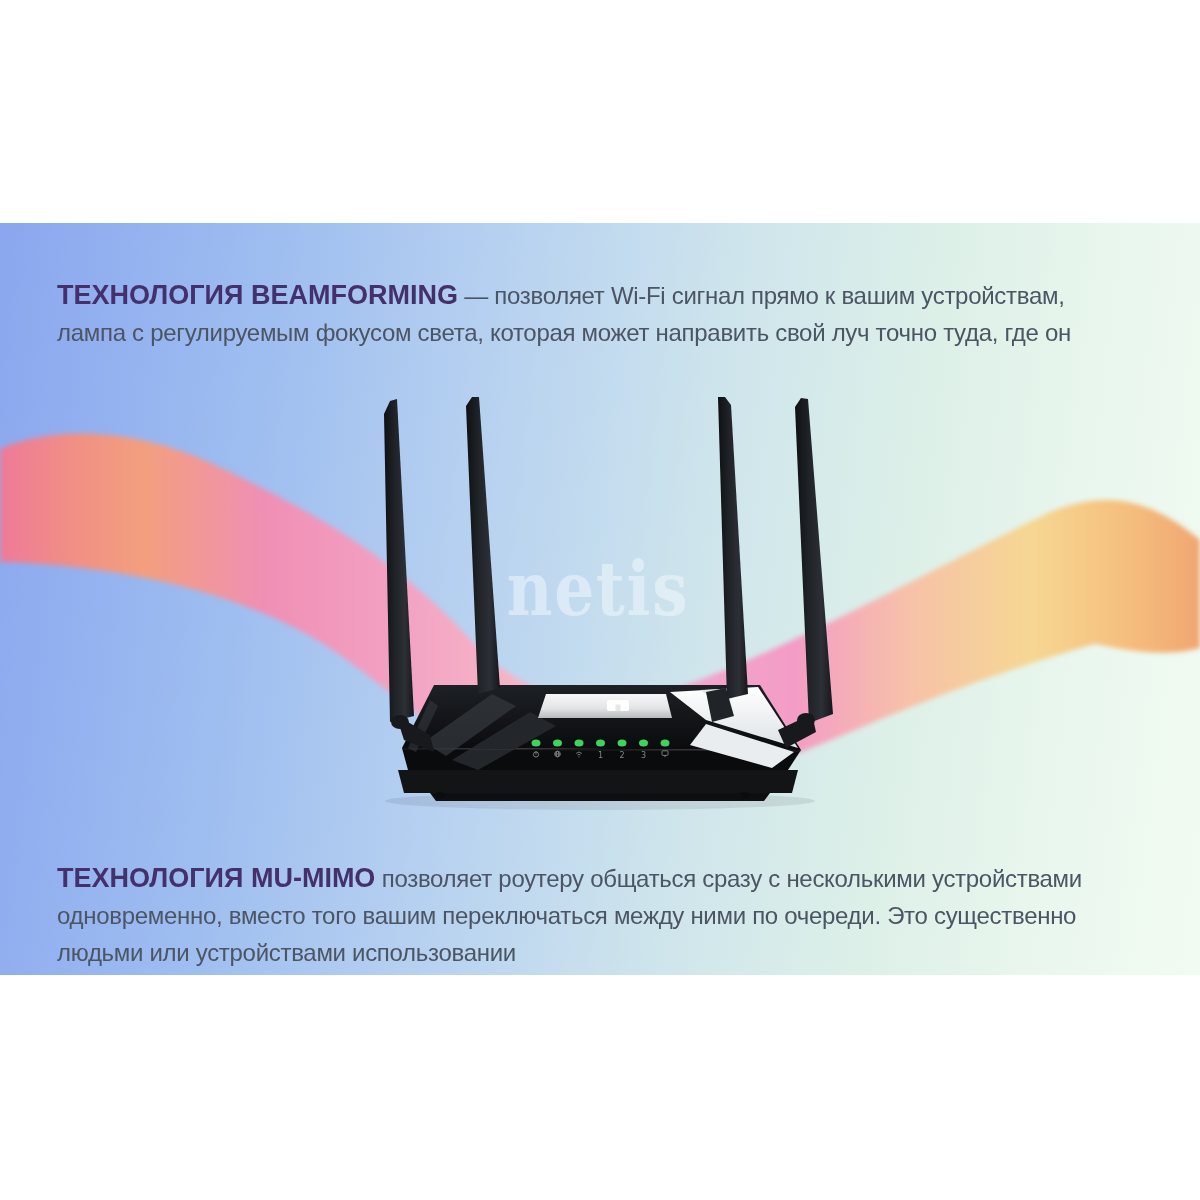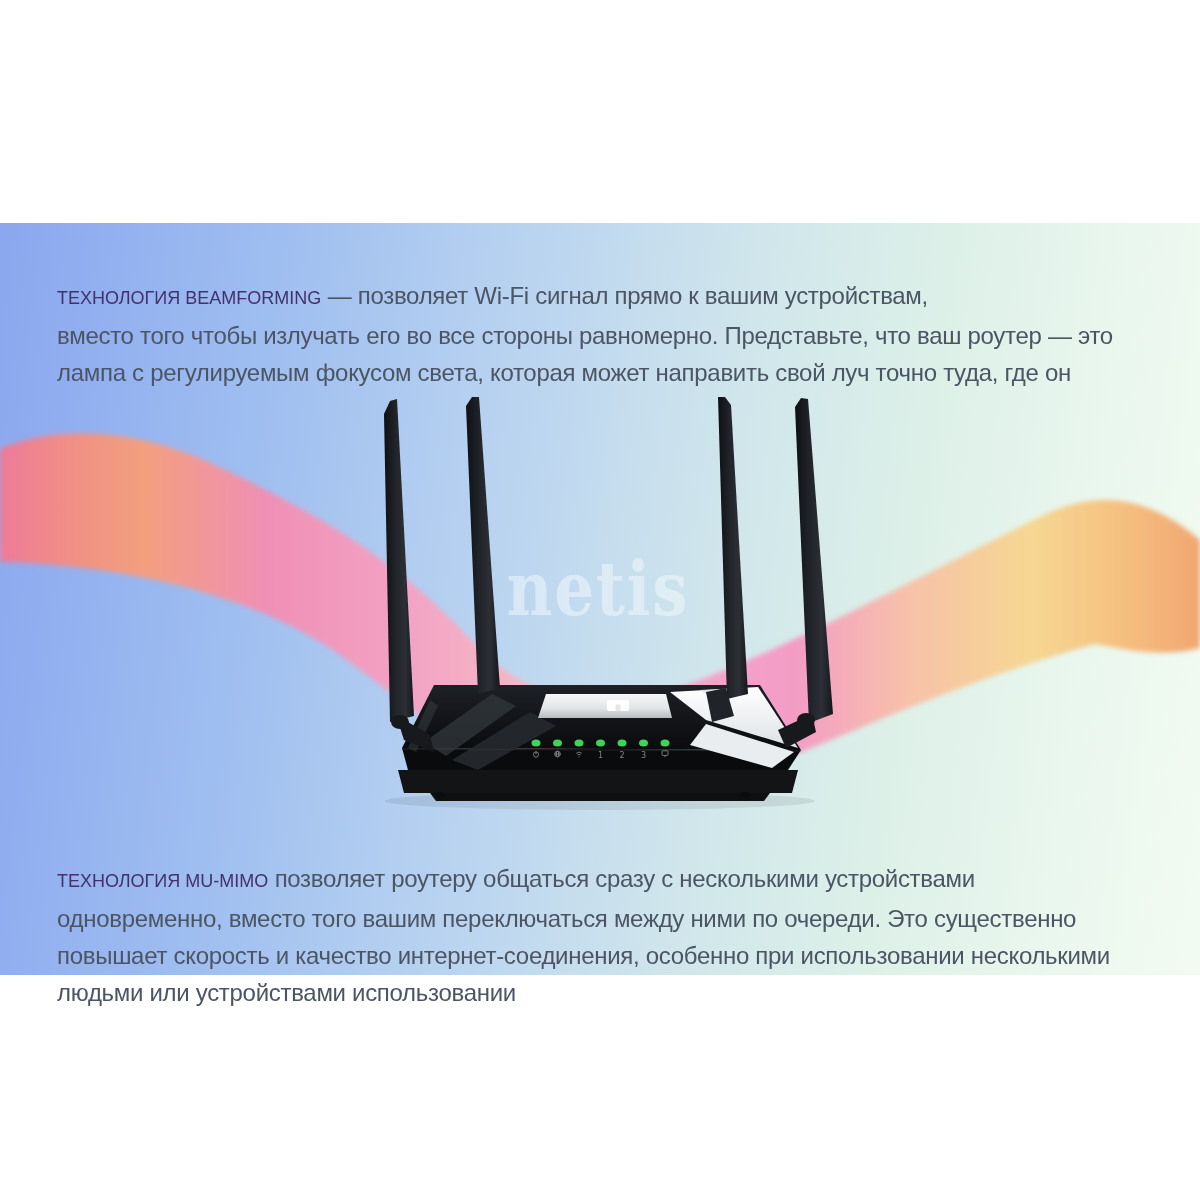--- a/index.html
+++ b/index.html
@@ -3,21 +3,21 @@
 <meta charset="utf-8">
 <style>
   html,body{margin:0;padding:0;background:#fff;}
   .canvas{position:relative;width:1200px;height:1200px;background:var(--page-bg,#fff);overflow:hidden;
           font-family:"Liberation Sans",sans-serif;}
   .panel{position:absolute;left:0;top:223px;width:1200px;height:752px;
          background:linear-gradient(97deg,#8aa7ef 0%,#9fbef0 22%,#bad4f0 42%,#cfe5ec 58%,#ddf0e8 74%,#eaf7ee 88%,#f2fbf2 100%);}
   .decor{position:absolute;left:0;top:223px;width:1200px;height:752px;}
   .copy{position:absolute;color:var(--body-text,#4c5564);font-size:24px;line-height:37px;letter-spacing:-0.3px;}
   .copy .ln{white-space:nowrap;}
-  .copy .hd{font-weight:normal;color:var(--heading,#44306b);font-size:18px;letter-spacing:0;}
+  .copy .hd{font-weight:bold;color:var(--heading,#44306b);font-size:27px;letter-spacing:0;}
   .blk-top{left:57px;top:277px;}
   .blk-bottom{left:57px;top:860px;}
 </style>
 </head>
 <body>
 
 <div class="canvas">
 
   <div class="panel"></div>
 
@@ -151,26 +151,24 @@
             <line x1="665" y1="755.4" x2="665" y2="757.2"></line>
         </g>
       </g>
     </g>
   </svg>
 
   <div class="copy blk-top">
     <div class="ln">
       <span class="hd">ТЕХНОЛОГИЯ BEAMFORMING</span><span> — позволяет Wi-Fi сигнал прямо к вашим устройствам,</span>
     </div>
-    <div class="ln">вместо того чтобы излучать его во все стороны равномерно. Представьте, что ваш роутер — это</div>
     <div class="ln">лампа с регулируемым фокусом света, которая может направить свой луч точно туда, где он</div>
   </div>
 
   <div class="copy blk-bottom">
     <div class="ln">
       <span class="hd">ТЕХНОЛОГИЯ MU-MIMO</span><span> позволяет роутеру общаться сразу с несколькими устройствами</span>
     </div>
     <div class="ln">одновременно, вместо того вашим переключаться между ними по очереди. Это существенно</div>
-    <div class="ln">повышает скорость и качество интернет-соединения, особенно при использовании несколькими</div>
     <div class="ln">людьми или устройствами использовании</div>
   </div>
 
 </div>
 
 </body></html>

